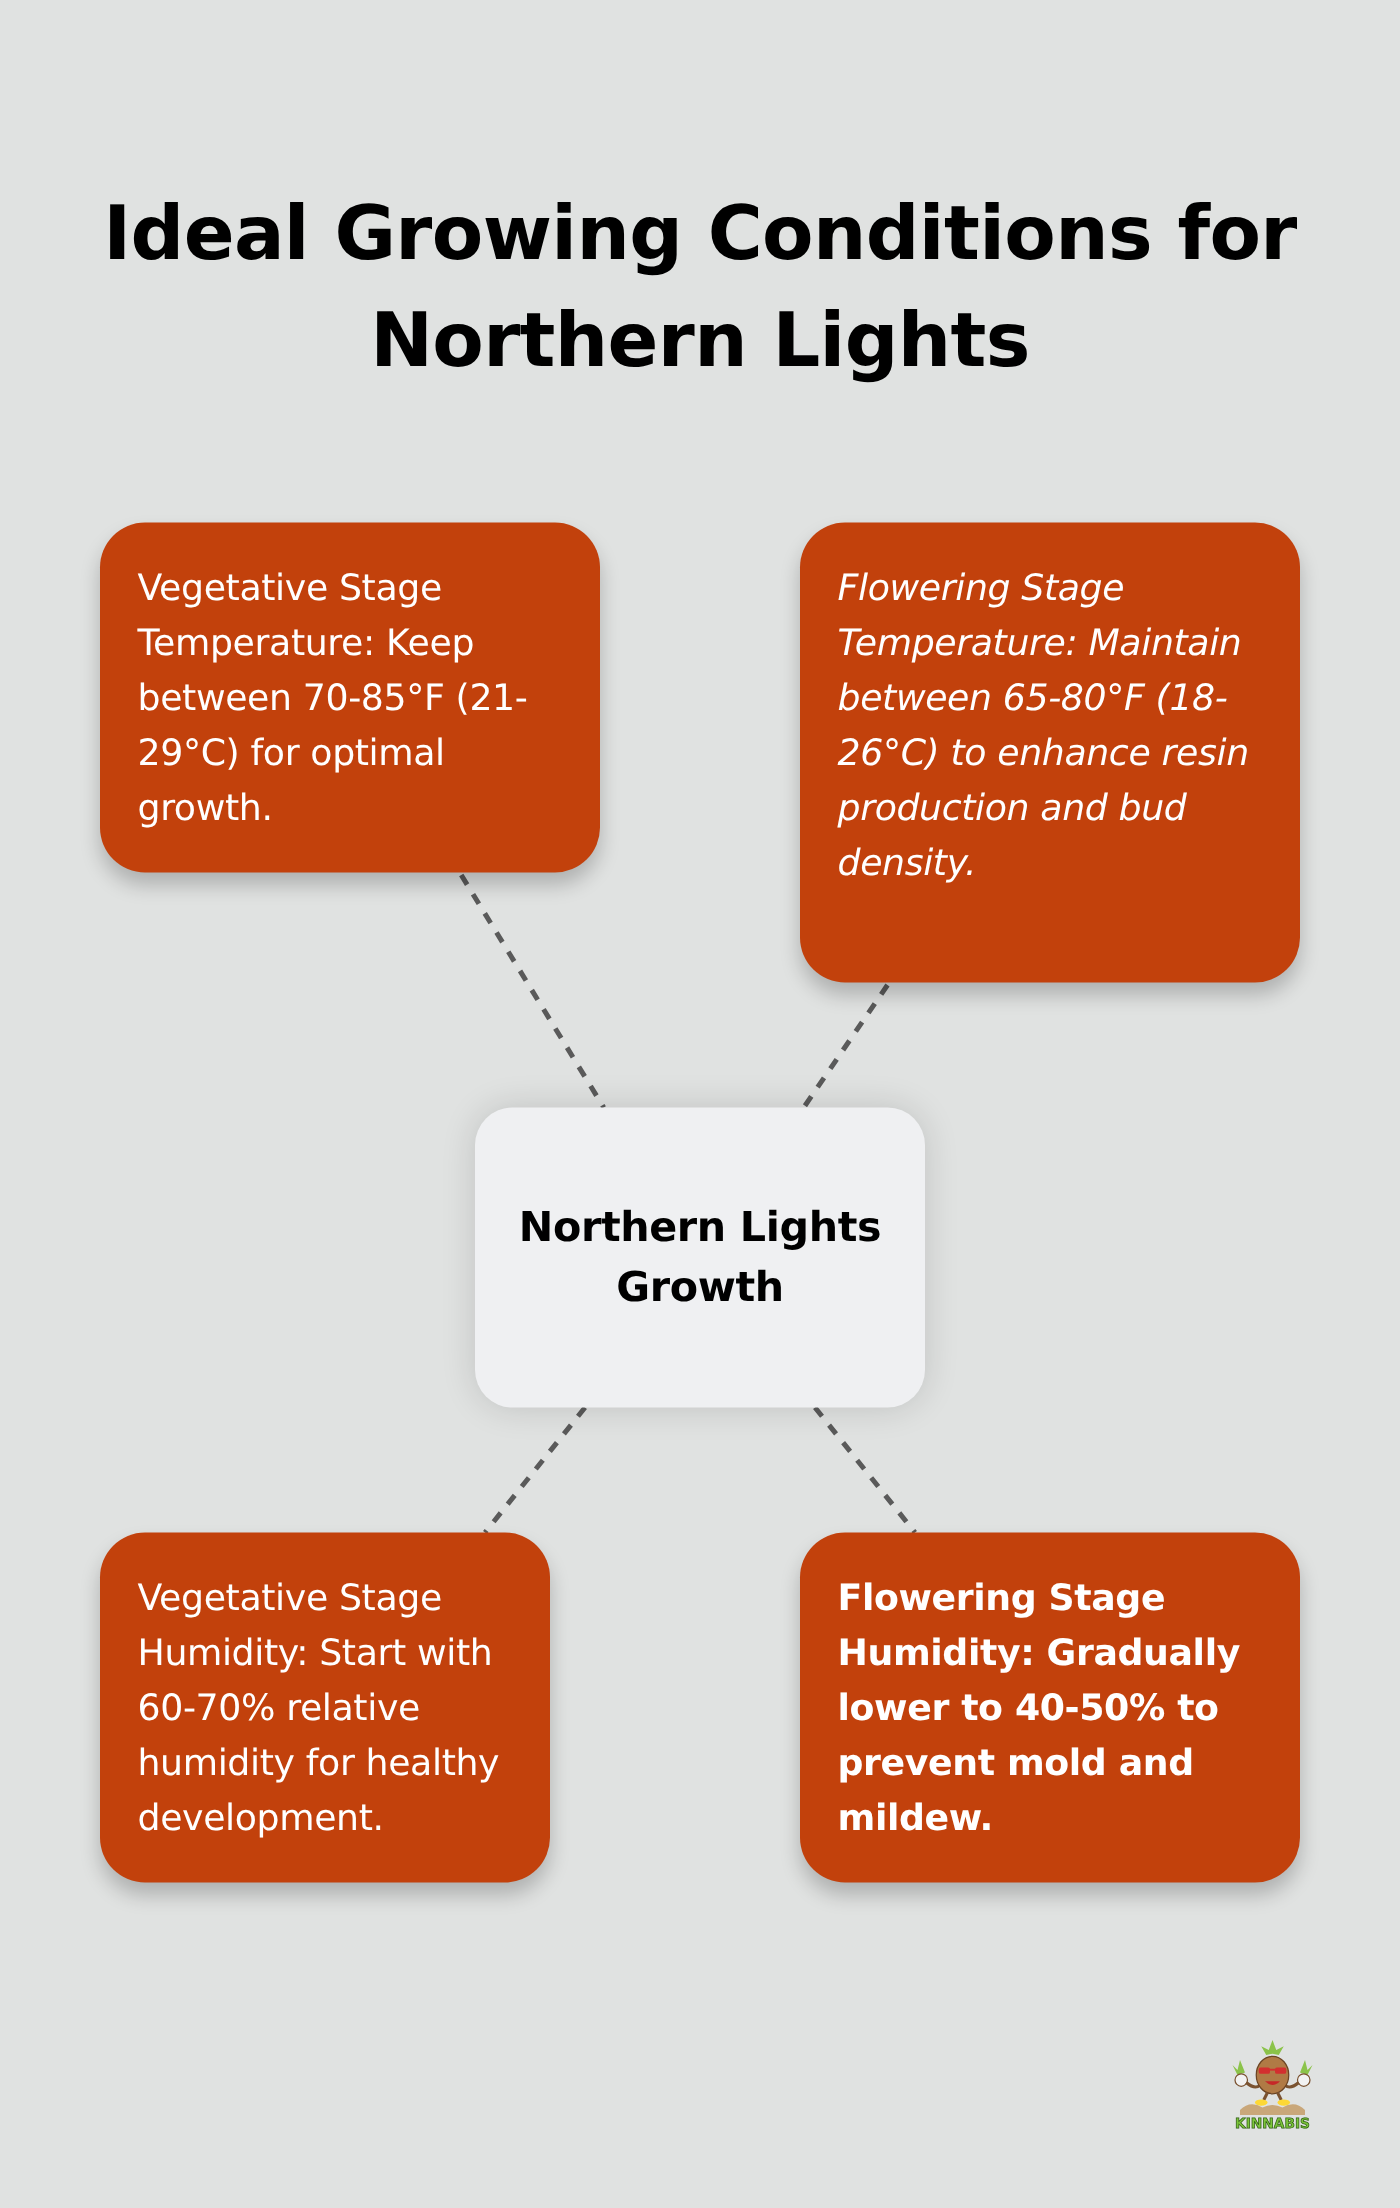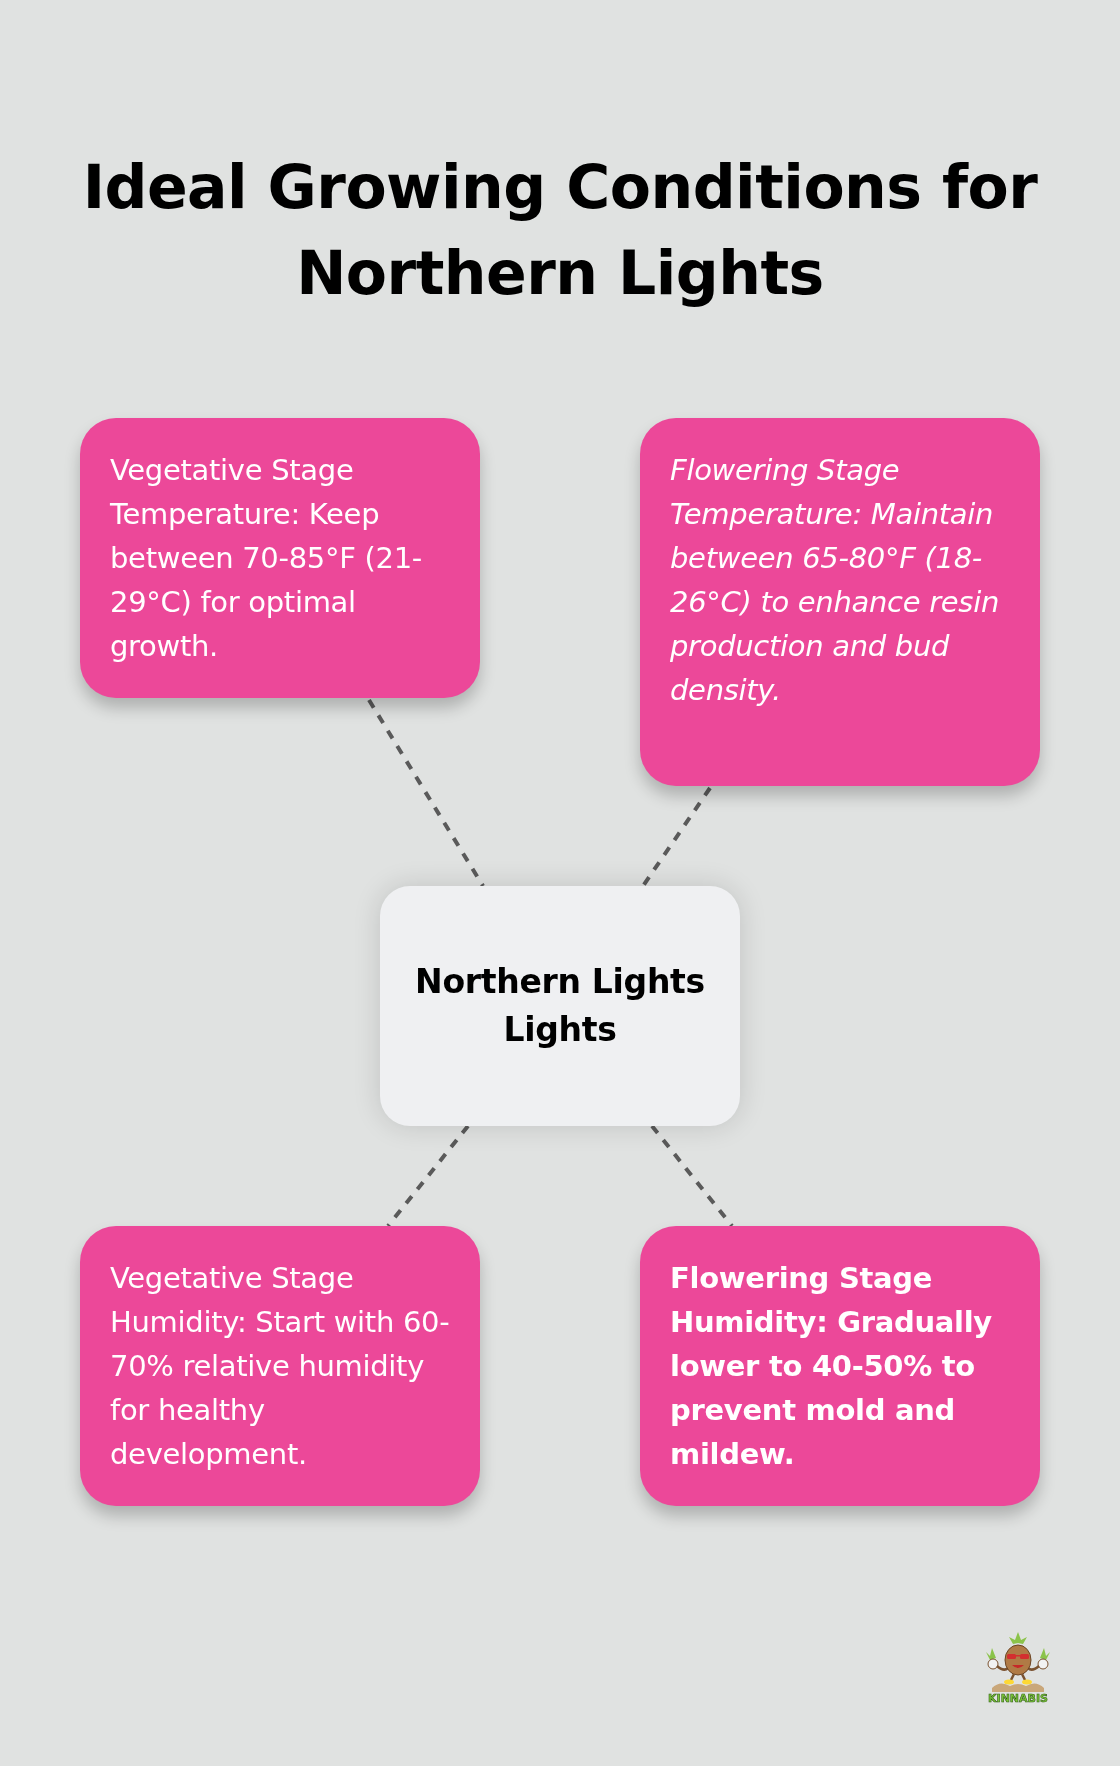--- a/index.html
+++ b/index.html
@@ -21,33 +21,33 @@
     color: #000;
     letter-spacing: -0.5px;
   }
   .title span { display: block; }
   svg.connectors {
     position: absolute; left: 0; top: 0;
     width: 1120px; height: 1766px;
   }
   .box {
     position: absolute;
-    background: #ec4899;
+    background: #c2410c;
     border-radius: 36px;
     box-shadow: 0 10px 16px rgba(0,0,0,0.22);
     color: #ffffff;
     font-size: 29px;
     line-height: 44px;
     padding: 30px 30px 0 30px;
     box-sizing: border-box;
     letter-spacing: -0.3px;
   }
   .box-tl { left: 80px;  top: 418px;  width: 400px; height: 280px; }
   .box-tr { left: 640px; top: 418px;  width: 400px; height: 368px; font-style: italic; }
-  .box-bl { left: 80px;  top: 1226px; width: 400px; height: 280px; }
+  .box-bl { left: 80px;  top: 1226px; width: 360px; height: 280px; }
   .box-br { left: 640px; top: 1226px; width: 400px; height: 280px; font-weight: bold; }
   .center {
     position: absolute;
     left: 380px; top: 886px;
     width: 360px; height: 240px;
     background: #eff0f2;
     border-radius: 30px;
     box-shadow: 0 0 28px rgba(0,0,0,0.14);
     display: flex; align-items: center; justify-content: center;
     flex-direction: column;
@@ -89,21 +89,21 @@
 </div>
 <div class="box box-bl">
   <span>Vegetative Stage Humidity: Start with 60-70% relative humidity for healthy development.</span>
 </div>
 <div class="box box-br">
   <span>Flowering Stage Humidity: Gradually lower to 40-50% to prevent mold and mildew.</span>
 </div>
 
 <div class="center">
   <span>Northern Lights</span>
-  <span>Lights</span>
+  <span>Growth</span>
 </div>
 
 <div class="logo">
   <svg width="80" height="80" viewBox="0 0 80 80">
 
     <path d="M40 4 L37 12 L31 9 L35 16 L40 15 L45 16 L49 9 L43 12 Z" fill="#8bc34a"></path>
 
     <path d="M14 20 L12 28 L8 24 L12 32 L18 30 Z" fill="#8bc34a"></path>
     <path d="M66 20 L68 28 L72 24 L68 32 L62 30 Z" fill="#8bc34a"></path>
 

